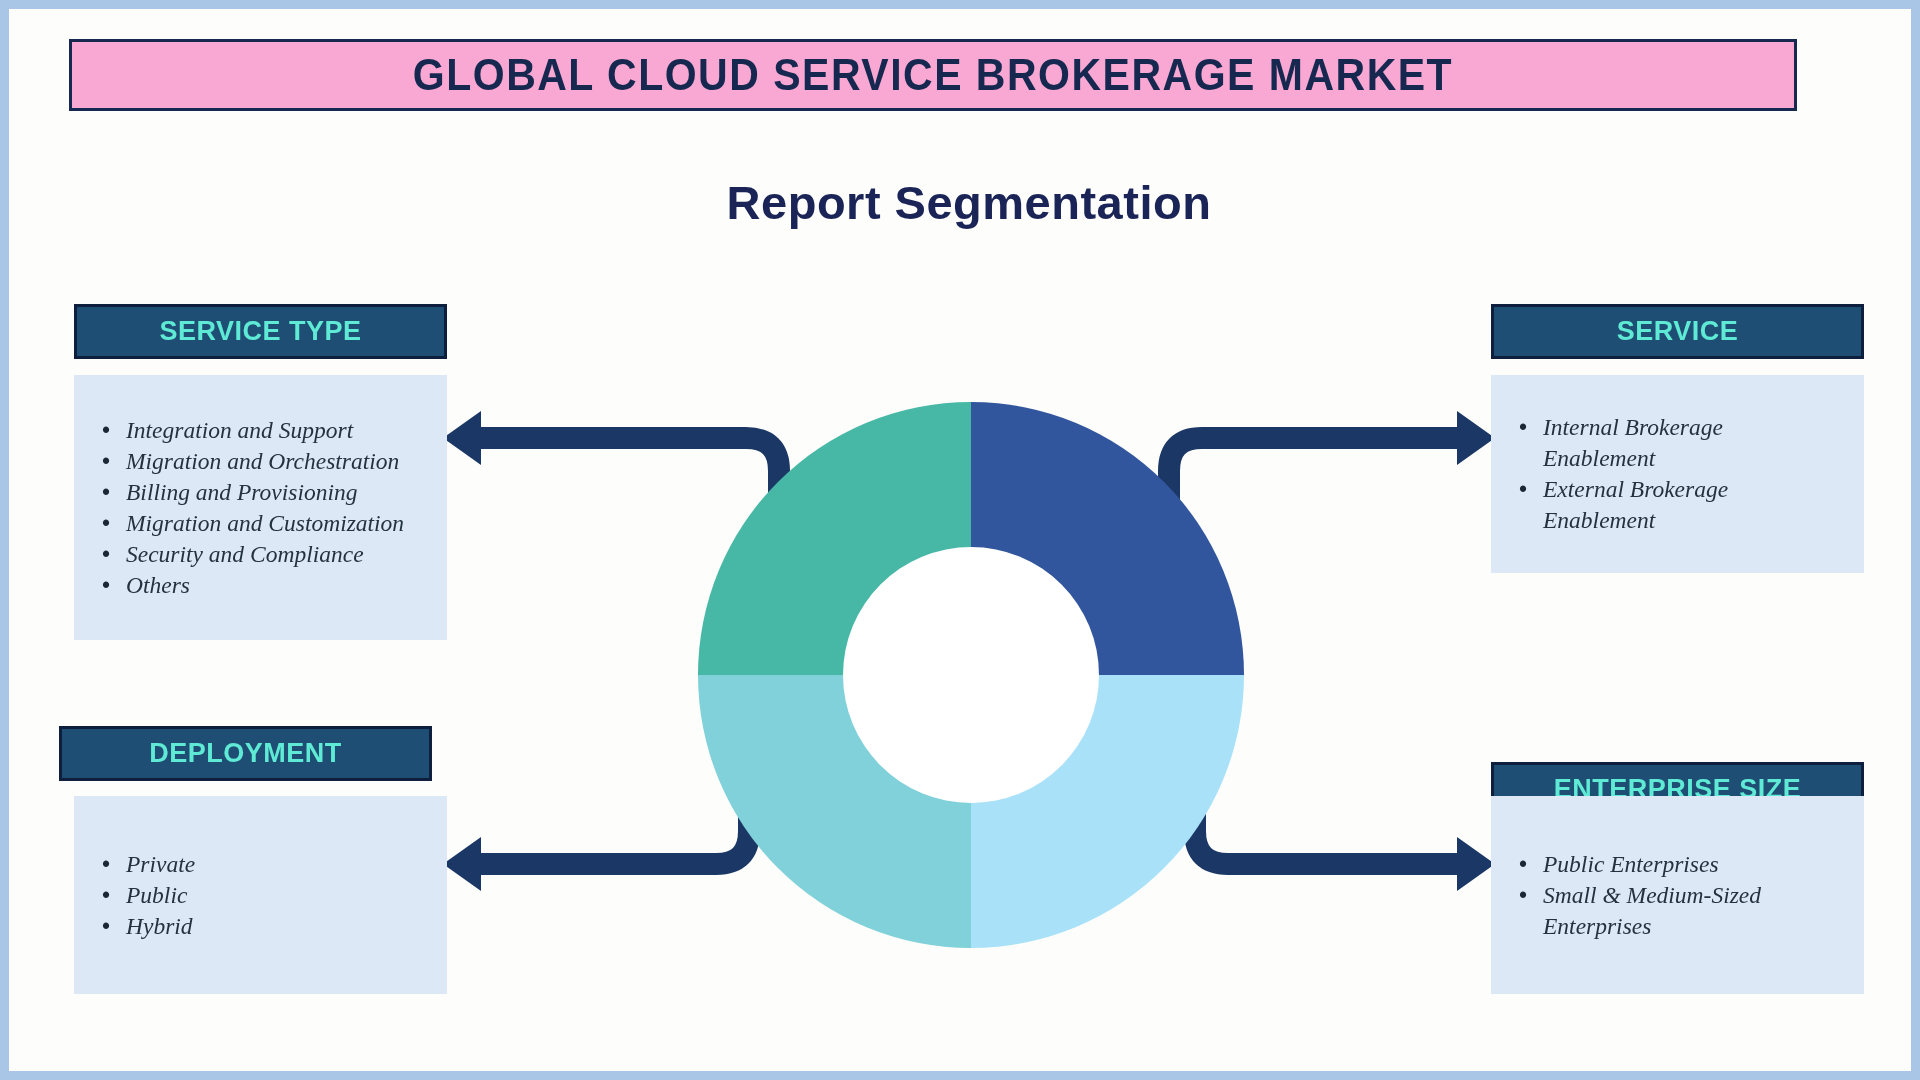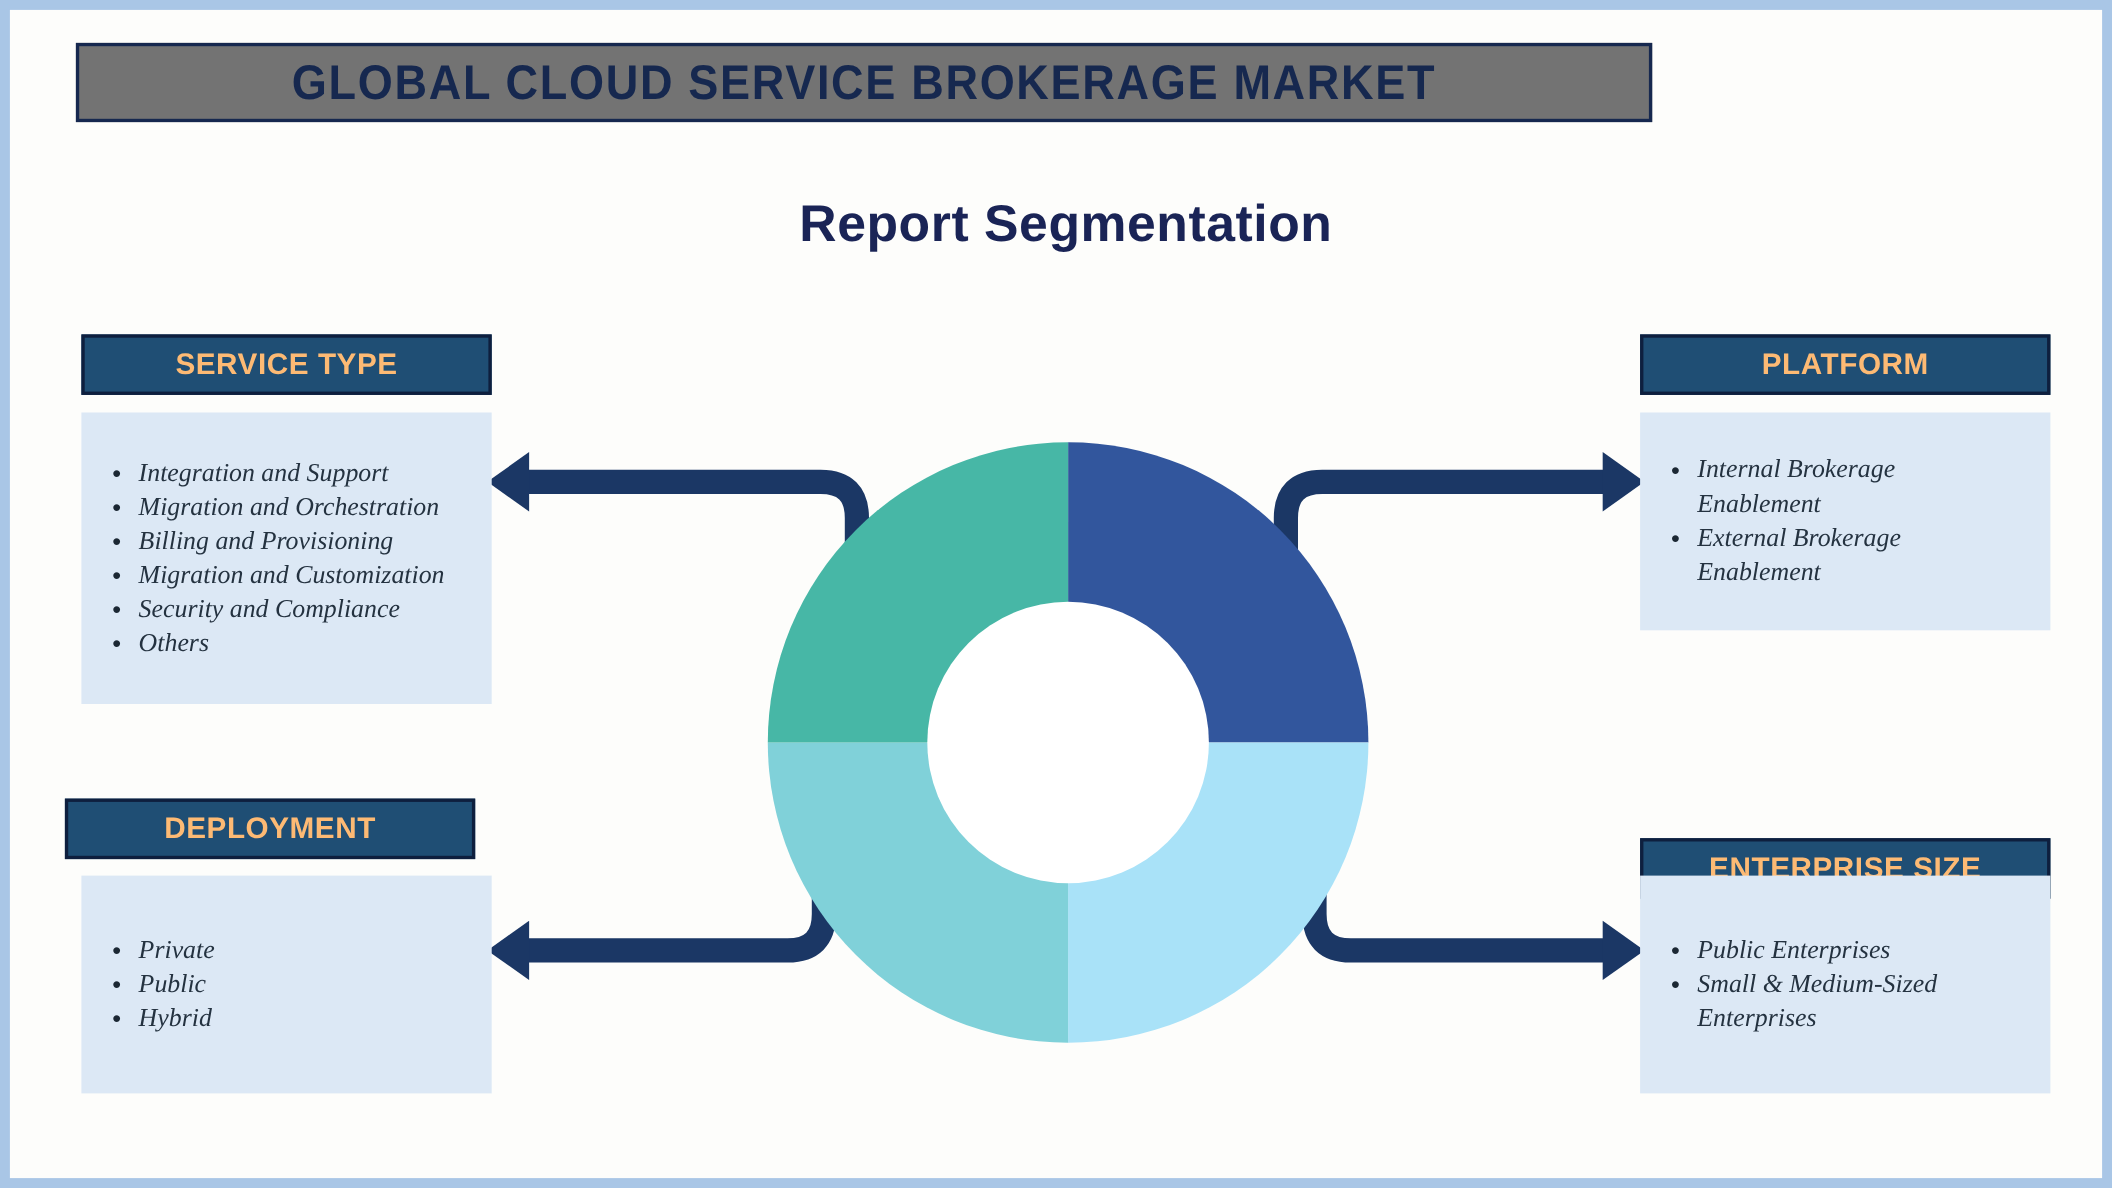--- a/index.html
+++ b/index.html
@@ -7,42 +7,42 @@
     position:relative;
     width:1920px;height:1080px;
     box-sizing:border-box;
     background:#fdfdfb;
     border:9px solid #a9c6e6;
     overflow:hidden;
     font-family:"Liberation Sans", sans-serif;
   }
   
   .title-box{
-    position:absolute;left:60px;top:30px;width:1433px;height:72px;
-    box-sizing:border-box;border:3px solid #16284f;background:#737373;
+    position:absolute;left:60px;top:30px;width:1728px;height:72px;
+    box-sizing:border-box;border:3px solid #16284f;background:#f9a8d4;
     display:flex;align-items:center;justify-content:center;
   }
   .title-box h1{
     margin:0;font-size:41px;font-weight:bold;letter-spacing:1.5px;
     color:#16284f;transform:scaleY(1.08);
     font-family:"Liberation Sans", sans-serif;
   }
   .subtitle{
     position:absolute;left:0;top:166px;width:1920px;
     text-align:center;font-size:47px;font-weight:bold;color:#1a2456;
     letter-spacing:0.5px;
   }
   
   #diagram-svg{position:absolute;left:0;top:0;width:1920px;height:1080px;}
   
   .seg-header{
     position:absolute;width:373px;height:55px;box-sizing:border-box;
     background:#1f4e74;border:3px solid #0e1f3e;
     display:flex;align-items:center;justify-content:center;
-    color:#fdba74;font-size:27px;font-weight:bold;letter-spacing:0.5px;
+    color:#5eead4;font-size:27px;font-weight:bold;letter-spacing:0.5px;
   }
   
   .seg-list{
     position:absolute;width:373px;box-sizing:border-box;
     background:#dce8f5;
     display:flex;flex-direction:column;justify-content:center;
   }
   .seg-list ul{
     list-style:none;margin:0;padding:0 40px 0 28px;
   }
@@ -126,21 +126,21 @@
           <span class="txt">Security and Compliance</span>
         </li>
         <li>
           <span class="blt">•</span>
           <span class="txt">Others</span>
         </li>
       </ul>
   </div>
 
   <div id="hdr-platform" class="seg-header">
-    <span>PLATFORM</span>
+    <span>SERVICE</span>
   </div>
   <div id="lst-platform" class="seg-list">
     <ul>
         <li>
           <span class="blt">•</span>
           <span class="txt">Internal Brokerage Enablement</span>
         </li>
         <li>
           <span class="blt">•</span>
           <span class="txt">External Brokerage Enablement</span>

